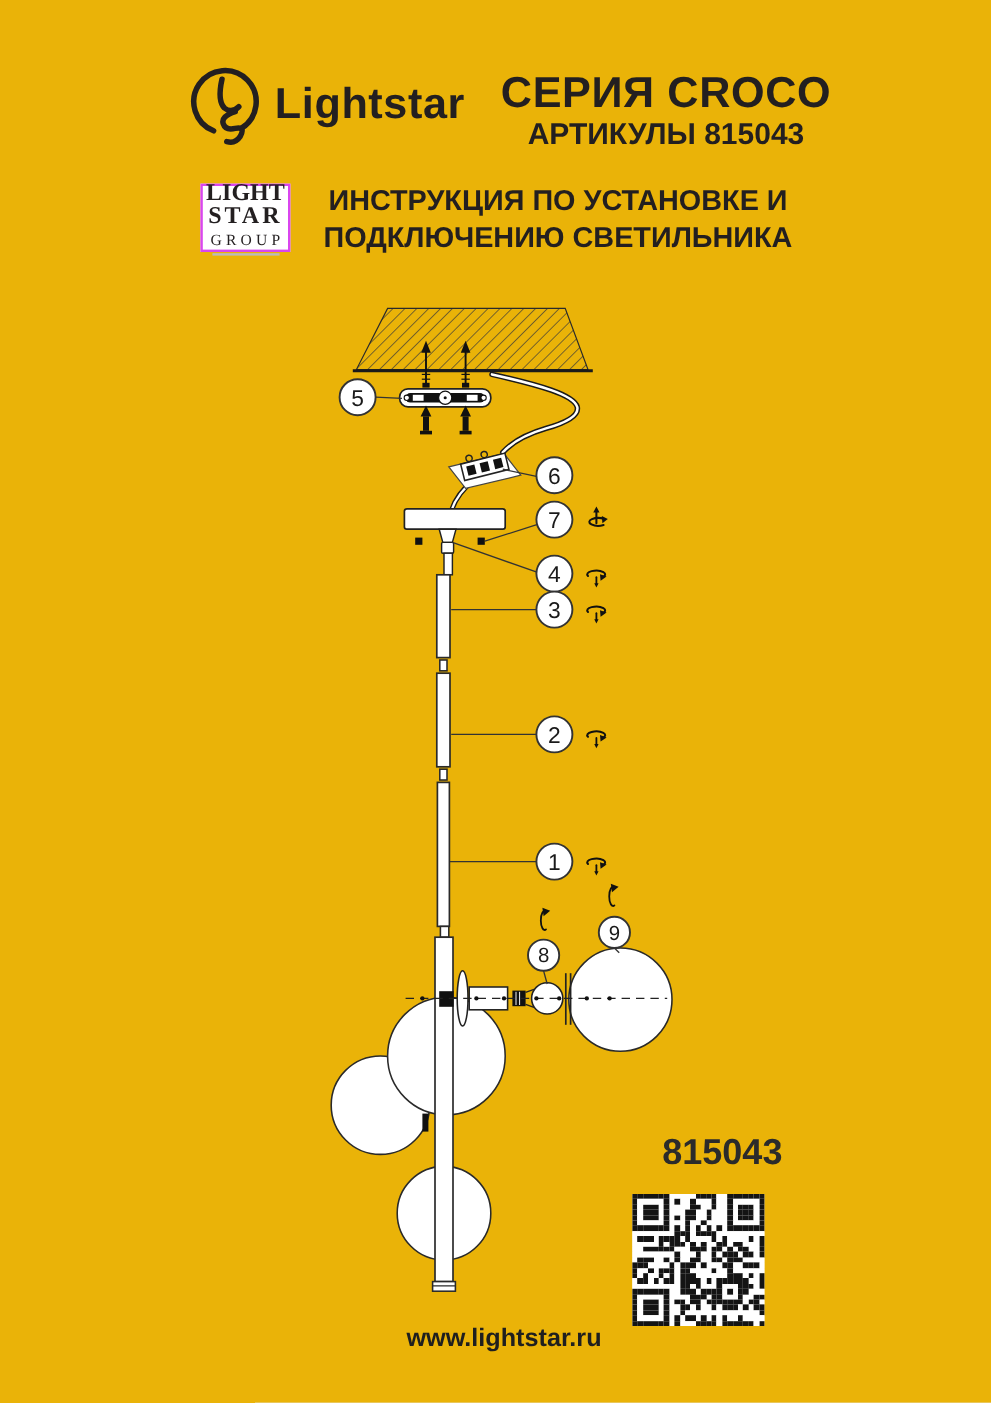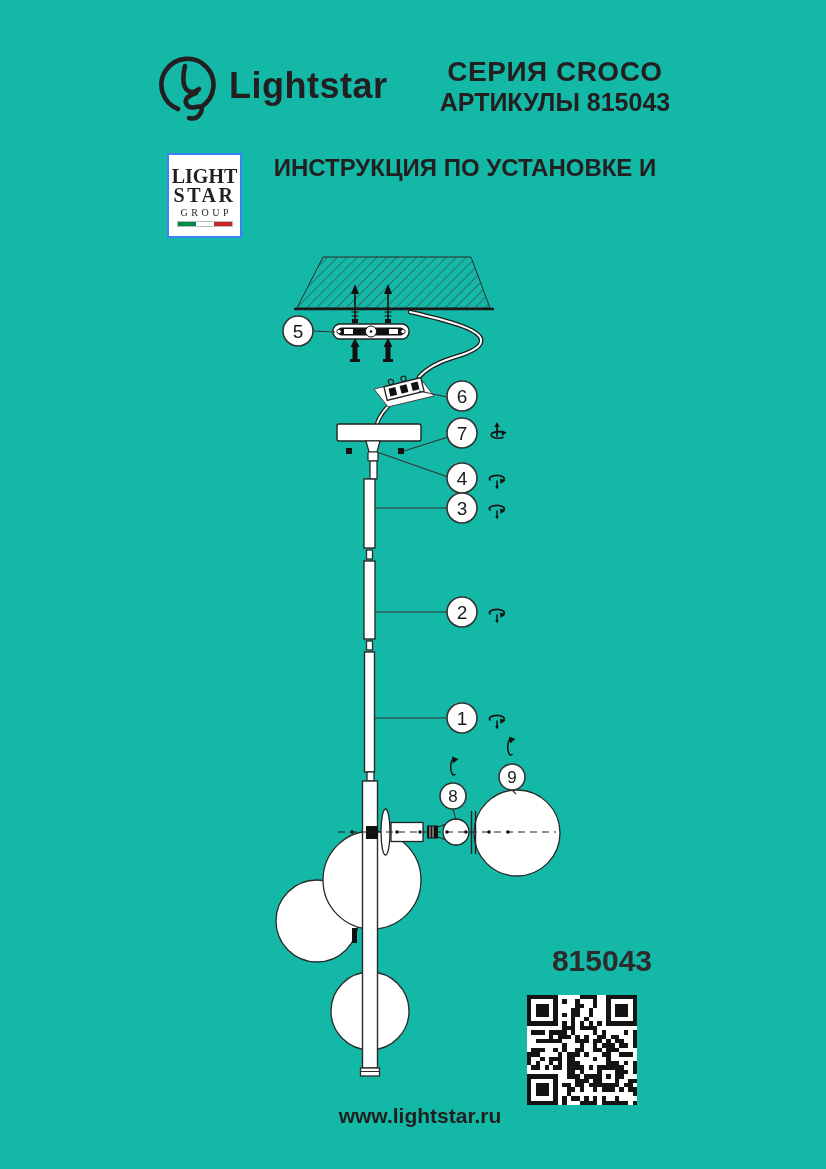--- a/index.html
+++ b/index.html
@@ -1,29 +1,29 @@
 <!DOCTYPE html>
 <html><head>
 <meta charset="utf-8">
 <style>
   html,body{margin:0;padding:0;background:#e8e8e8;}
-  .page{position:relative;width:826px;height:1169px;background:#14b8a6;margin:0 auto;
+  .page{position:relative;width:826px;height:1169px;background:#eab308;margin:0 auto;
         font-family:"Liberation Sans",sans-serif;color:#231f20;overflow:hidden;}
   
   .brand{position:absolute;left:158px;top:50px;display:flex;align-items:center;gap:9px;}
   .brand .word{font-size:36px;font-weight:700;letter-spacing:0.5px;color:#231f20;}
   .series{position:absolute;left:400px;top:56px;width:310px;text-align:center;font-weight:700;}
-  .series .l1{font-size:28px;letter-spacing:0.5px;}
+  .series .l1{font-size:36px;letter-spacing:0.5px;}
   .series .l2{font-size:25px;margin-top:0;}
-  .badge{position:absolute;left:167px;top:153px;width:75px;height:85px;box-sizing:border-box;
-         border:2px solid #3b82f6;display:flex;flex-direction:column;align-items:center;
+  .badge{position:absolute;left:167px;top:153px;width:75px;height:57px;box-sizing:border-box;
+         border:2px solid #d946ef;display:flex;flex-direction:column;align-items:center;
          justify-content:center;padding-top:2px;background:#fff;}
   .badge .b1,.badge .b2{font-family:"Liberation Serif",serif;font-weight:700;font-size:20px;line-height:19px;}
   .badge .b2{letter-spacing:2.5px;margin-left:0;}
-  .badge .b3{font-family:"Liberation Serif",serif;font-size:10px;letter-spacing:3.5px;margin:2px 0 0 3.5px;}
+  .badge .b3{font-family:"Liberation Serif",serif;font-size:13px;letter-spacing:3.5px;margin:2px 0 0 3.5px;}
   .badge .flag{width:54px;height:4px;margin-top:3px;}
   .instr{position:absolute;left:220px;top:152px;width:490px;text-align:center;
          font-size:24px;font-weight:700;line-height:31px;}
   
   .diagram{position:absolute;left:0;top:0;}
   .callout-num{font-family:"Liberation Sans",sans-serif;font-size:19px;fill:#1a1a1a;text-anchor:middle;}
   .callout-num.small{font-size:17px;}
   
   .article{position:absolute;left:518px;top:944px;width:134px;text-align:right;
            font-size:30px;font-weight:700;color:#2b2b2b;}
@@ -57,20 +57,21 @@
 
   <div class="badge">
     <div class="b1">LIGHT</div>
     <div class="b2">STAR</div>
     <div class="b3">GROUP</div>
     <div class="flag" style="background:linear-gradient(to right,#008c45 0 33%,#ffffff 33% 67%,#cd212a 67%);border:0.5px solid #bbb;"></div>
   </div>
 
   <div class="instr">
     <div>ИНСТРУКЦИЯ ПО УСТАНОВКЕ И</div>
+    <div>ПОДКЛЮЧЕНИЮ СВЕТИЛЬНИКА</div>
   </div>
 
   <svg class="diagram" width="826" height="1169" viewBox="0 0 826 1169">
     <defs>
       <pattern id="hatch" patternUnits="userSpaceOnUse" width="7" height="7" patternTransform="rotate(45)">
         <line x1="0" y1="0" x2="0" y2="7" stroke="#3a3a3a" stroke-width="1.1"></line>
       </pattern>
       <g id="ic-screw" fill="none" stroke="#111" stroke-width="1.7" stroke-linecap="round">
         <path d="M -7,2 A 7.5,3.2 0 1 1 5,3"></path>
         <polygon points="3,0.5 8.5,2.5 3.5,6" fill="#111" stroke="none"></polygon>

